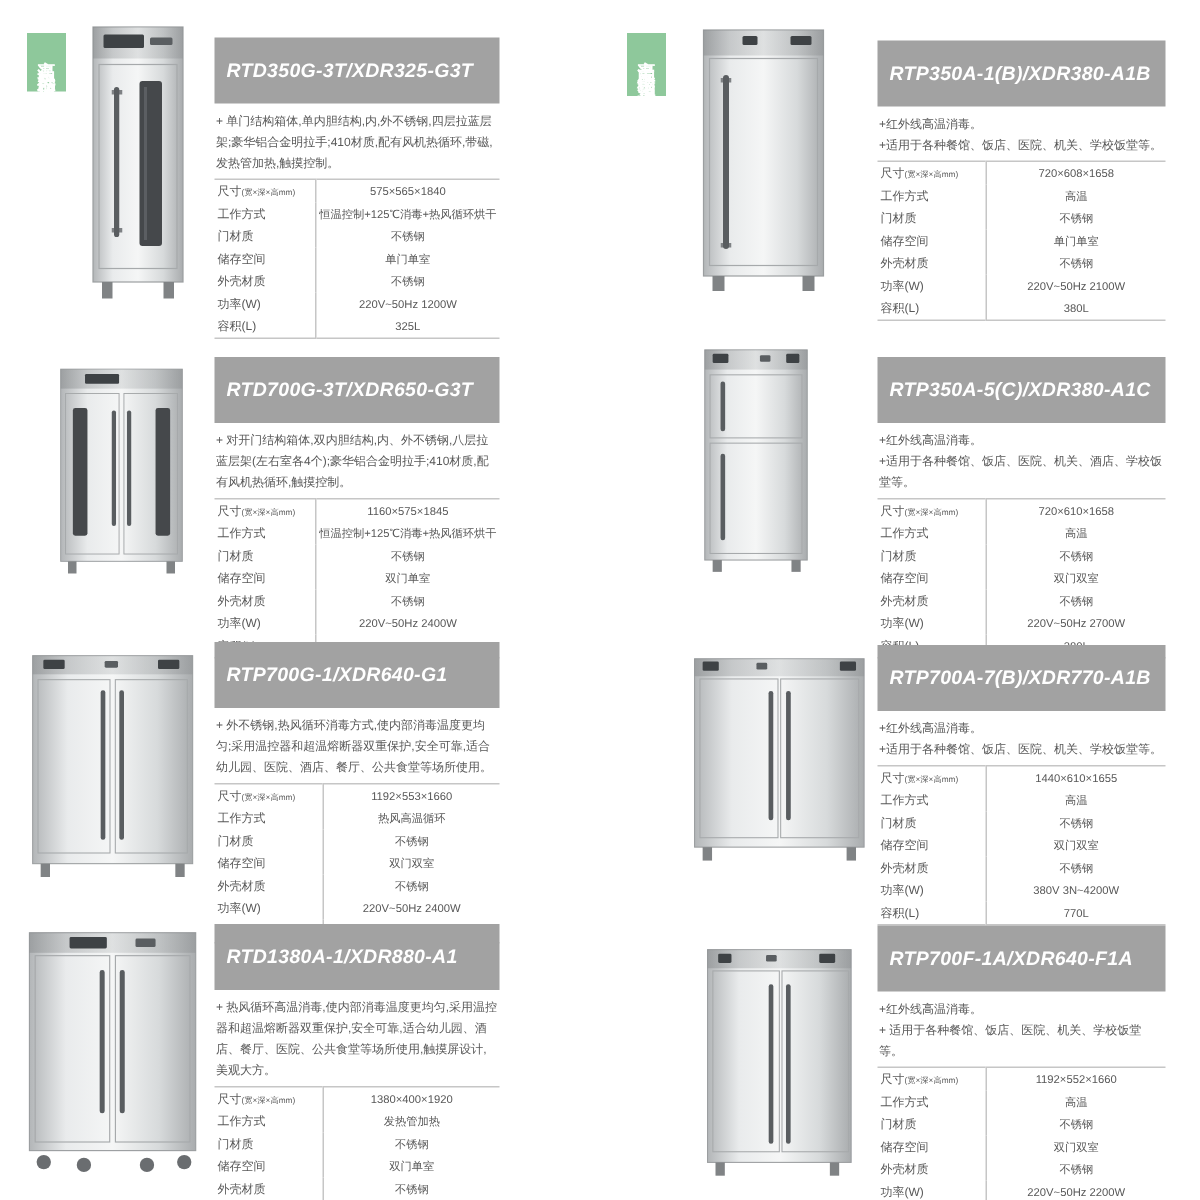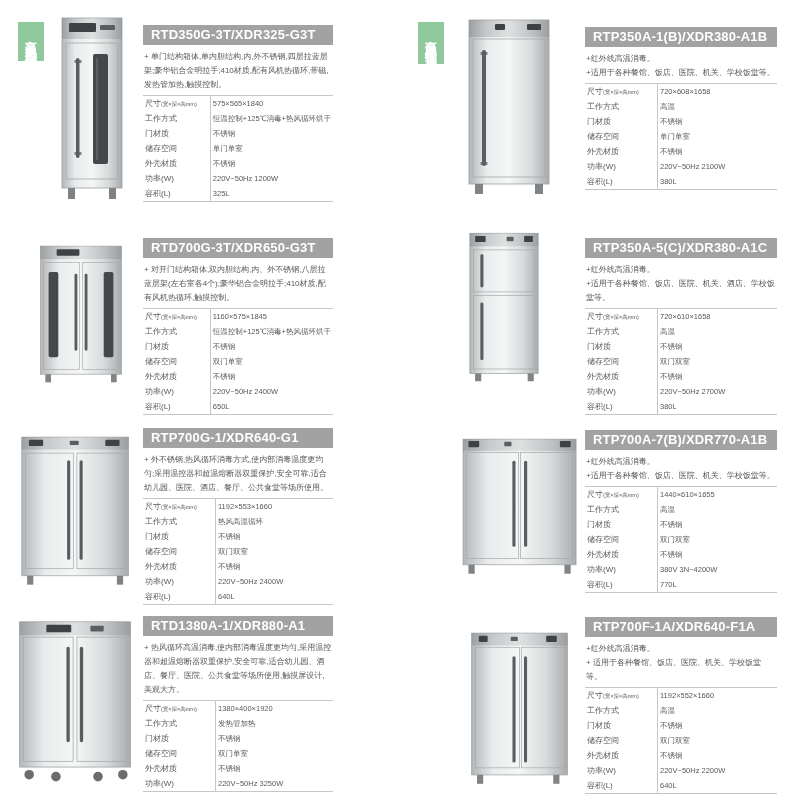--- a/index.html
+++ b/index.html
@@ -9,30 +9,30 @@
   .col-l{left:0;}
   .col-r{left:400px;}
   .tab{position:absolute;left:18px;top:22px;width:26px;padding:9px 0;background:#8ec89b;
        color:#ffffff;writing-mode:vertical-rl;text-orientation:upright;font-size:12px;
        font-weight:bold;letter-spacing:3px;text-align:center;line-height:26px;}
   .card{position:absolute;left:0;width:400px;}
   .imgbox{position:absolute;}
   .imgbox svg{width:100%;height:100%;display:block;}
   .content{position:absolute;left:143px;width:190px;}
   .col-r .content{left:185px;width:192px;}
-  .tbar{background:#a2a2a2;color:#ffffff;padding:2px 8px;}
+  .tbar{background:#a2a2a2;color:#ffffff;padding:14px 8px;font-style:italic;}
   .tline{font-size:13px;font-weight:bold;line-height:16px;letter-spacing:.2px;
          white-space:nowrap;overflow:hidden;}
   .desc{margin:5px 1px 3px 1px;color:#585858;font-size:8px;line-height:14px;}
   .desc p{margin:0;}
   .specs{width:100%;border-collapse:collapse;margin-top:2px;color:#585858;
          border-top:1px solid #c6c6c6;border-bottom:1px solid #c6c6c6;}
   .specs td{padding:2px 0;vertical-align:middle;}
   td.lbl{width:70px;border-right:1px solid #c6c6c6;padding-left:2px;font-size:8px;white-space:nowrap;}
-  td.val{text-align:left;font-size:7.5px;white-space:nowrap;padding:2px 2px;}
+  td.val{text-align:center;font-size:7.5px;white-space:nowrap;padding:2px 2px;}
   .sub{font-size:5.5px;}
 </style>
 </head>
 <body>
 
 <svg width="0" height="0" style="position:absolute" aria-hidden="true">
   <defs>
     <linearGradient id="st" x1="0" y1="0" x2="1" y2="0">
       <stop offset="0" stop-color="#b3b6b8"></stop>
         <stop offset="0.22" stop-color="#e9ebec"></stop>

